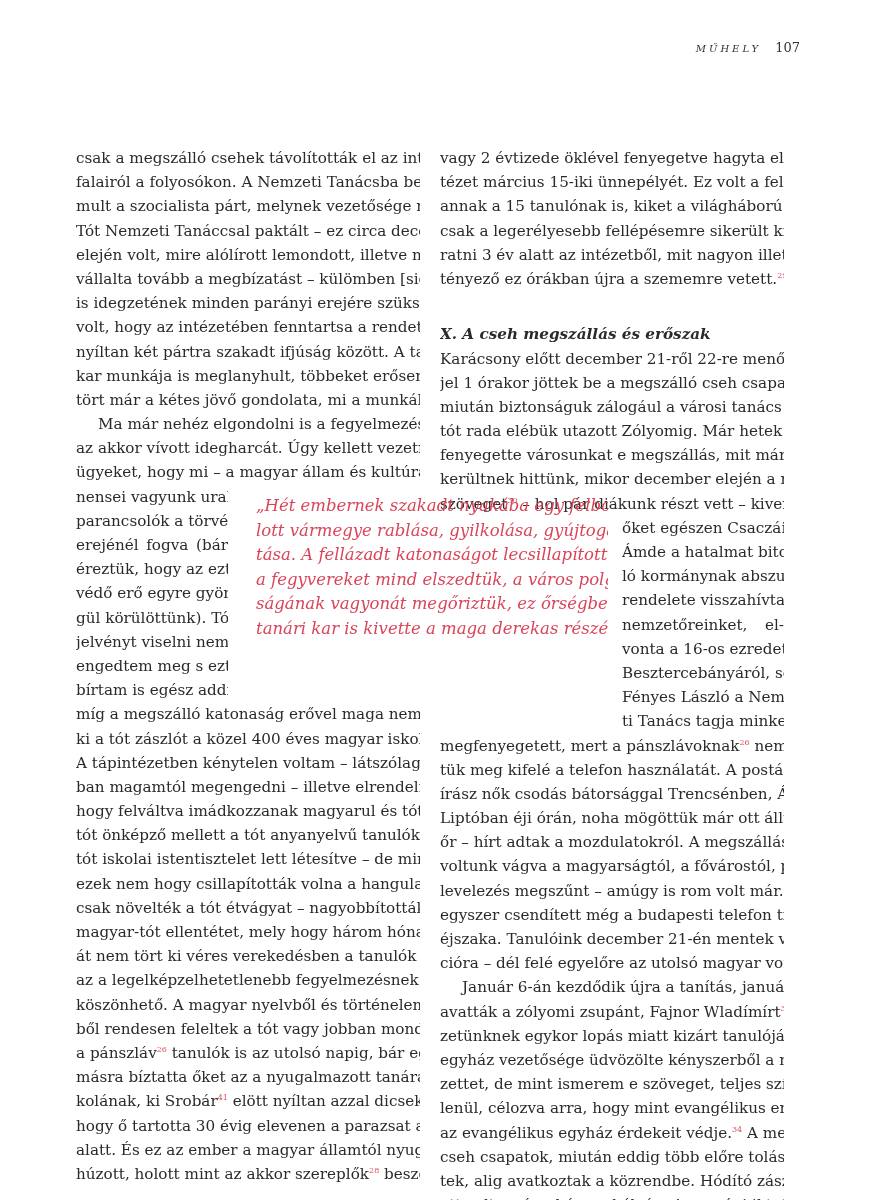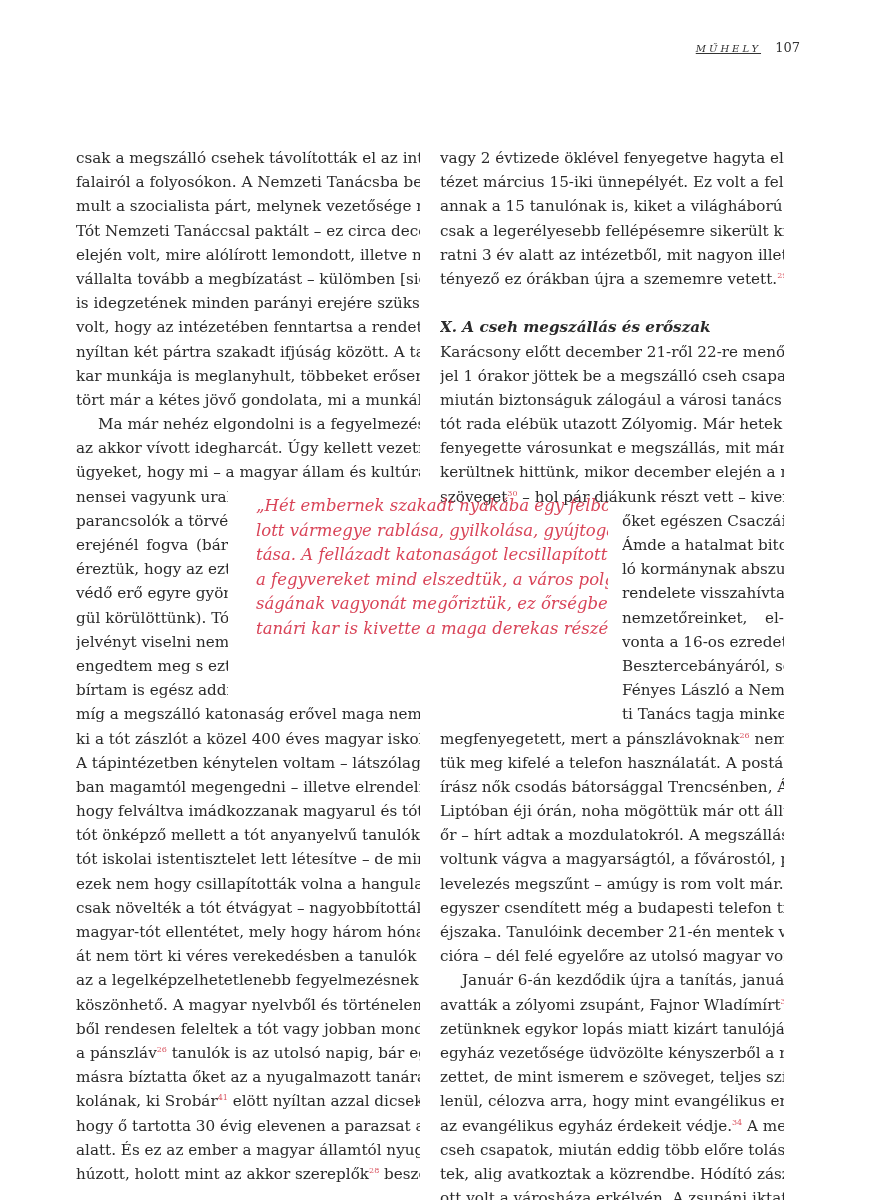--- a/index.html
+++ b/index.html
@@ -1,30 +1,30 @@
 <!DOCTYPE html>
 <html><head>
 <meta charset="utf-8">
 <style>
   html, body { margin: 0; padding: 0; background: #ffffff; }
   body { width: 880px; height: 1200px; position: relative; overflow: hidden;
          font-family: "DejaVu Serif", "Liberation Serif", serif; color: #2a2a2a; }
   .page-header { position: absolute; top: 40px; right: 80px; font-size: 13px; color: #333; }
-  .page-header .section { font-style: italic; letter-spacing: 3px; font-size: 10px; margin-right: 10px; text-decoration: underline; }
+  .page-header .section { font-style: italic; letter-spacing: 3px; font-size: 10px; margin-right: 10px; }
   .col { position: absolute; font-size: 15.2px; line-height: 24.2px; text-align: justify; }
   .col-left { left: 76px; top: 146px; width: 344px; }
   .col-right { left: 440px; top: 146px; width: 344px; }
   .line { display: block; white-space: nowrap; text-align: justify; text-align-last: justify; height: 24.2px; overflow: hidden; }
   .line.last { text-align-last: left; }
   .line.indent { padding-left: 22px; }
   .line.narrow { width: 152px; }
   .line.rnarrow { margin-left: 182px; width: 162px; }
   .fn { color: #d9535f; font-size: 8px; vertical-align: super; line-height: 0; }
   .u { text-decoration-color: #888; }
-  .heading { font-style: italic; font-weight: bold; }
+  .heading { font-style: italic; font-weight: bold; margin-top: 7px; }
   .pullquote { position: absolute; left: 256px; top: 494px; width: 352px;
                font-style: italic; color: #d94458; font-size: 16.5px; line-height: 24.6px; }
   .pullquote .line { height: 24.6px; }
   .gap { height: 24.2px; }
 </style>
 </head>
 <body>
 
 <div class="page-header">
   <span class="section">MŰHELY</span>

